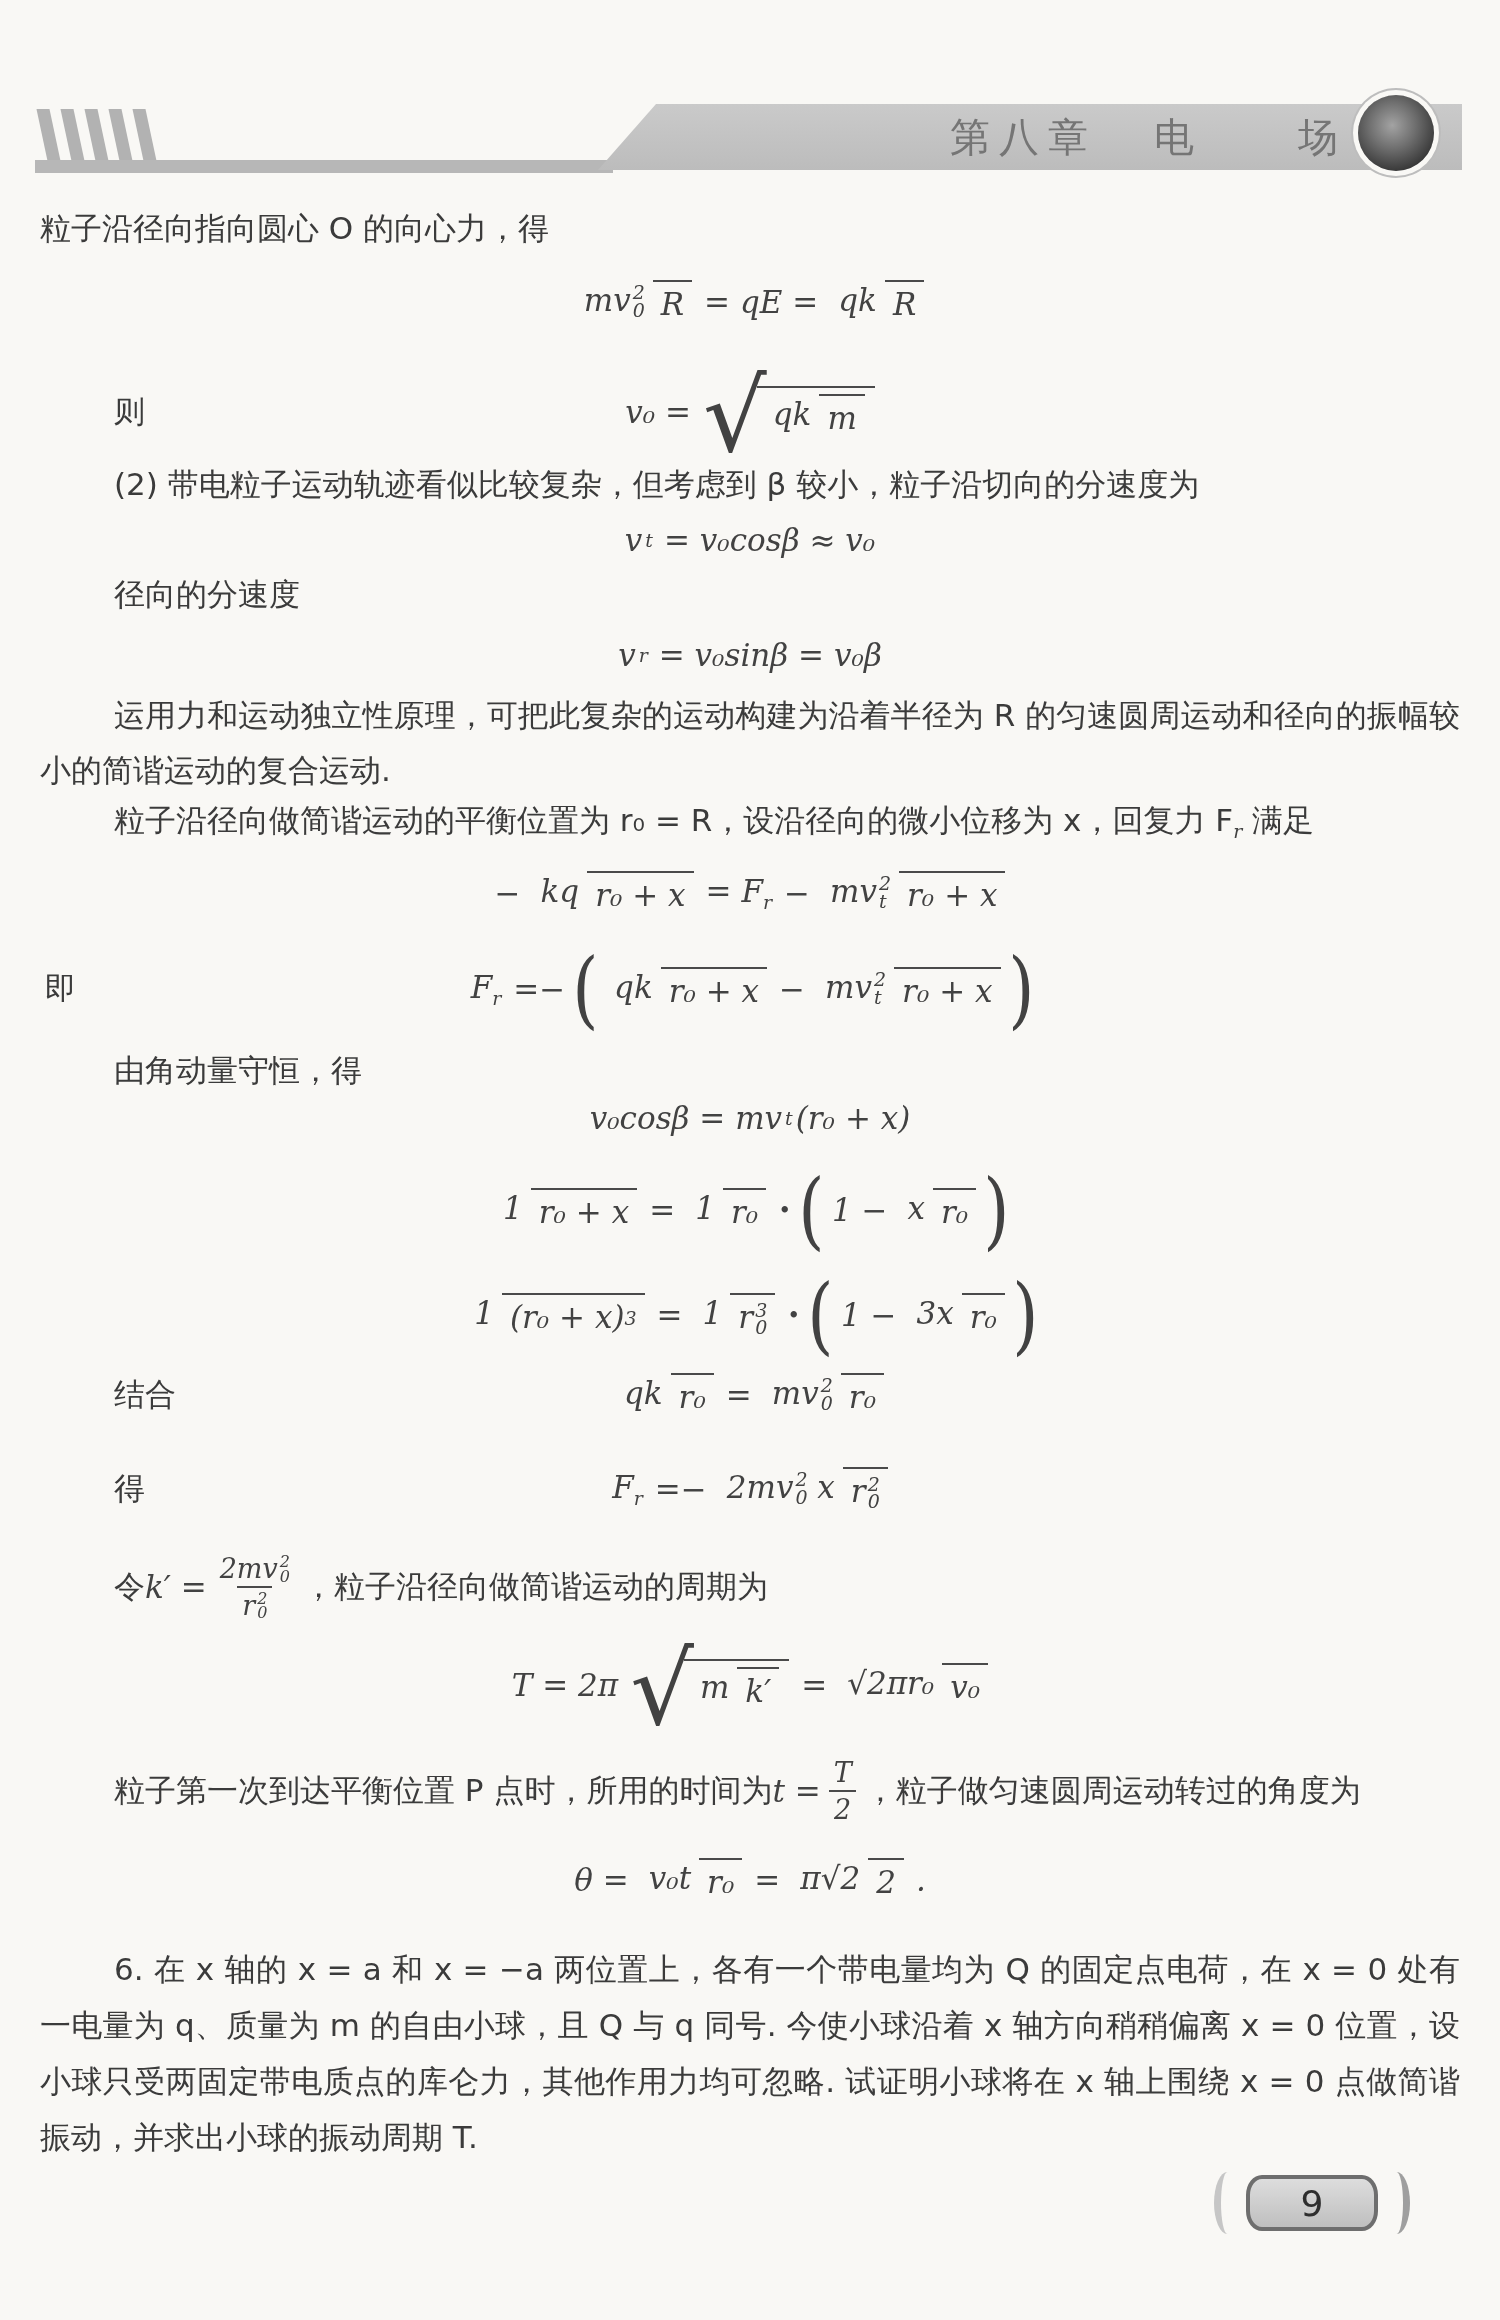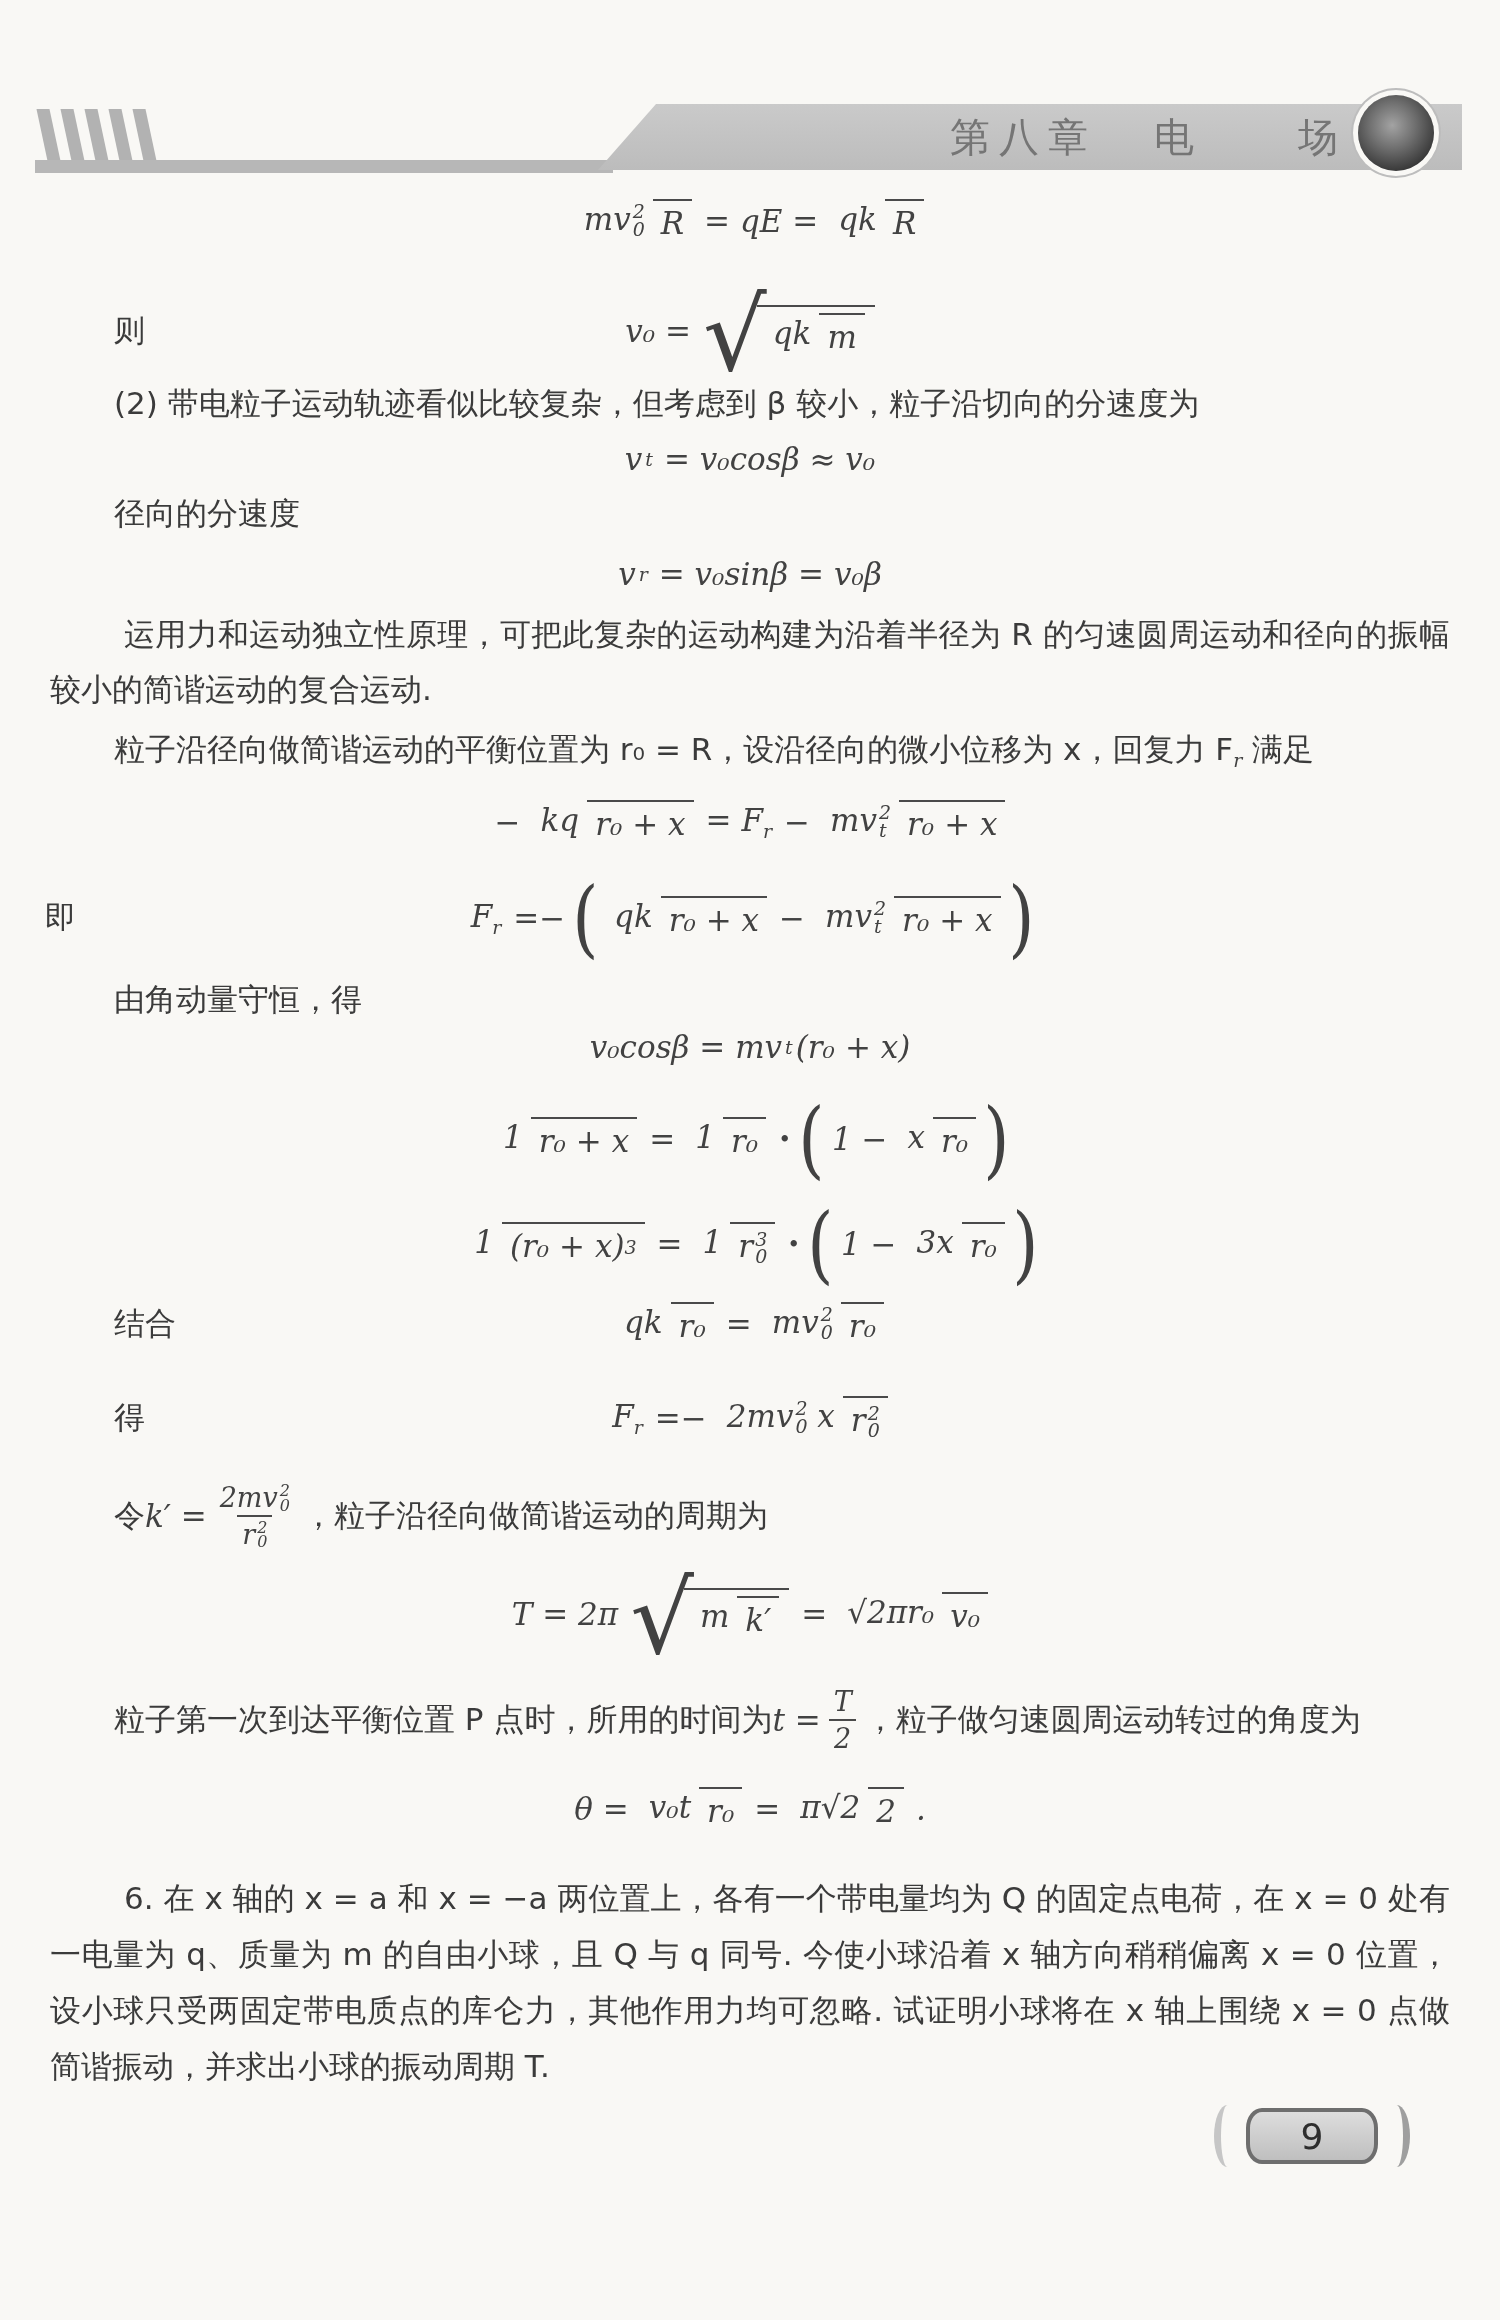--- a/index.html
+++ b/index.html
@@ -19,21 +19,21 @@
   .s1{left:556px;}
   .s2{left:700px;}
   .sphere{position:absolute;left:1358px;top:95px;width:76px;height:76px;border-radius:50%;
         background:radial-gradient(circle at 45% 40%,#a3a3a3 0%,#6e6e6e 38%,#242424 88%);
         box-shadow:0 0 0 5px #f9f8f5,0 0 0 7px #bdbdbd;}
 
   
   .content{position:relative;padding:175px 40px 0 40px;}
   .line{font-size:31px;line-height:56px;height:56px;margin:0;white-space:nowrap;}
   .ind{padding-left:74px;}
-  .para{font-size:31px;line-height:55px;margin:10px;text-align:justify;text-indent:74px;}
+  .para{font-size:31px;line-height:55px;margin:0;text-align:justify;text-indent:74px;}
   .para10{line-height:56px;}
 
   
   .fr{display:flex;align-items:center;justify-content:center;gap:12px;
       font-family:"DejaVu Serif","DejaVu Sans",serif;font-style:italic;
       font-size:31px;color:#424242;}
   .frs{gap:3px;}
   .op{white-space:nowrap;}
   .frac{display:inline-flex;align-items:center;line-height:1.2;}
   .frac>.num{display:inline-flex;align-items:center;justify-content:center;padding:0 8px 3px 8px;}
@@ -92,20 +92,21 @@
     <div class="band">
       <span class="chap">第八章</span>
       <span class="s1">电</span>
       <span class="s2">场</span>
     </div>
     <div class="sphere"></div>
   </div>
 
   <div class="content">
 
+    <p class="line" style="margin-top:25px">粒子沿径向指向圆心 O 的向心力，得</p>
 
     <div class="fr" style="margin-top:-2px;min-height:96px">
       <span class="frac">
         <span class="num">
             <span>mv</span>
             <span class="ss">
               <span>2</span>
               <span>0</span>
             </span>
           </span>

